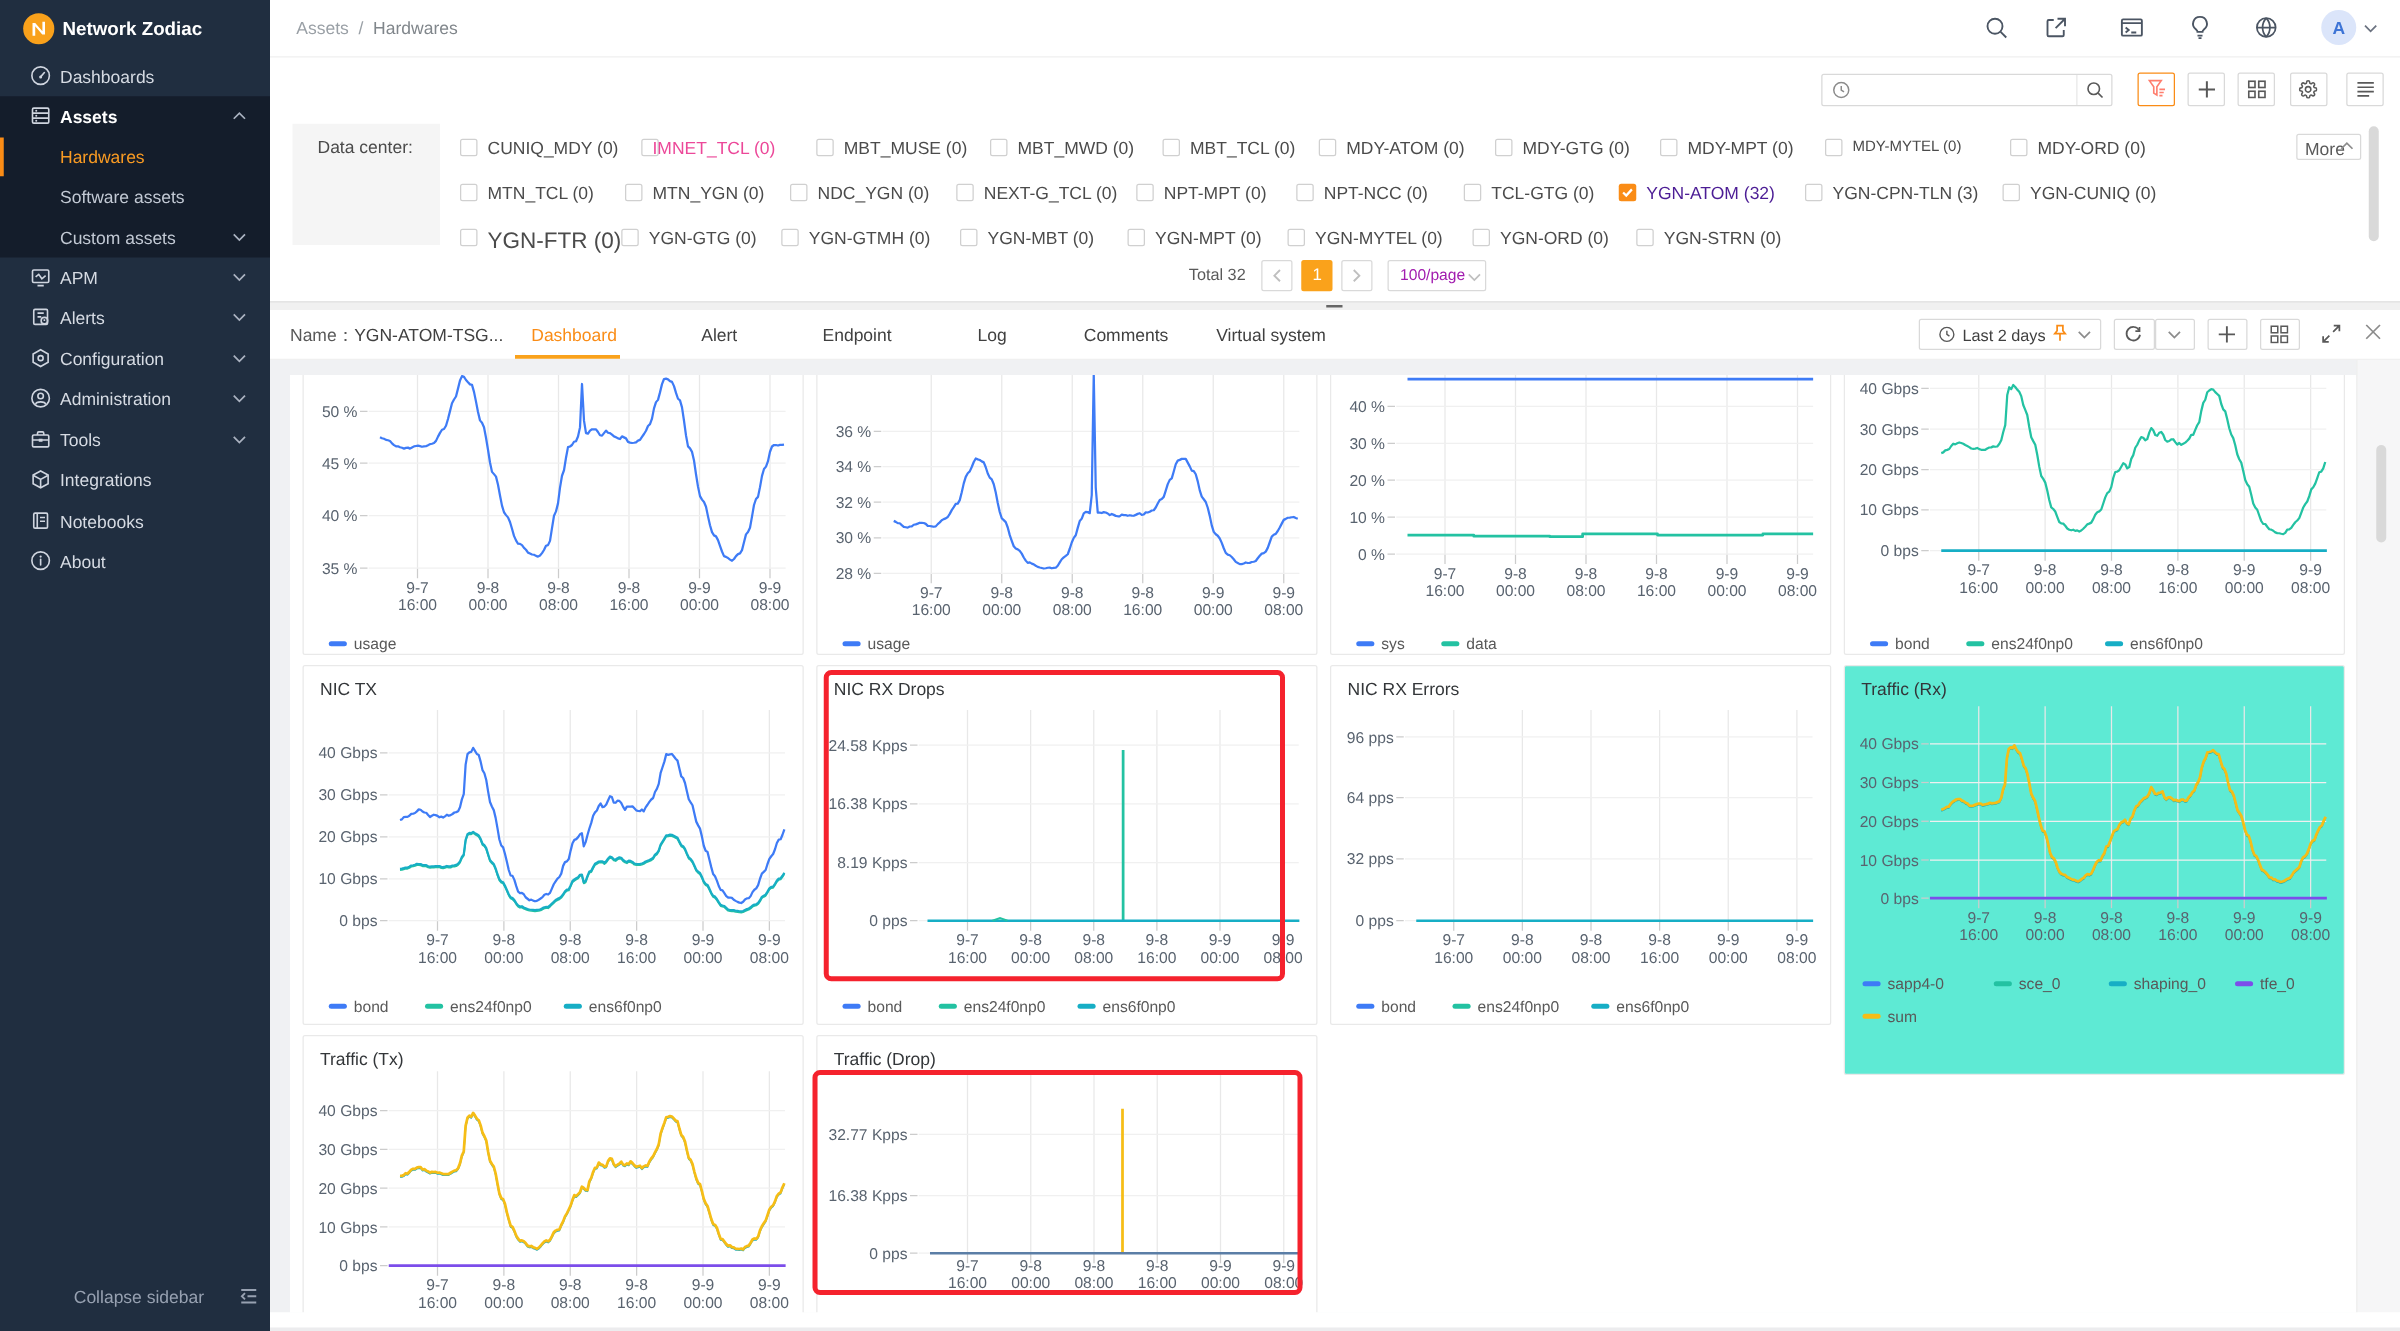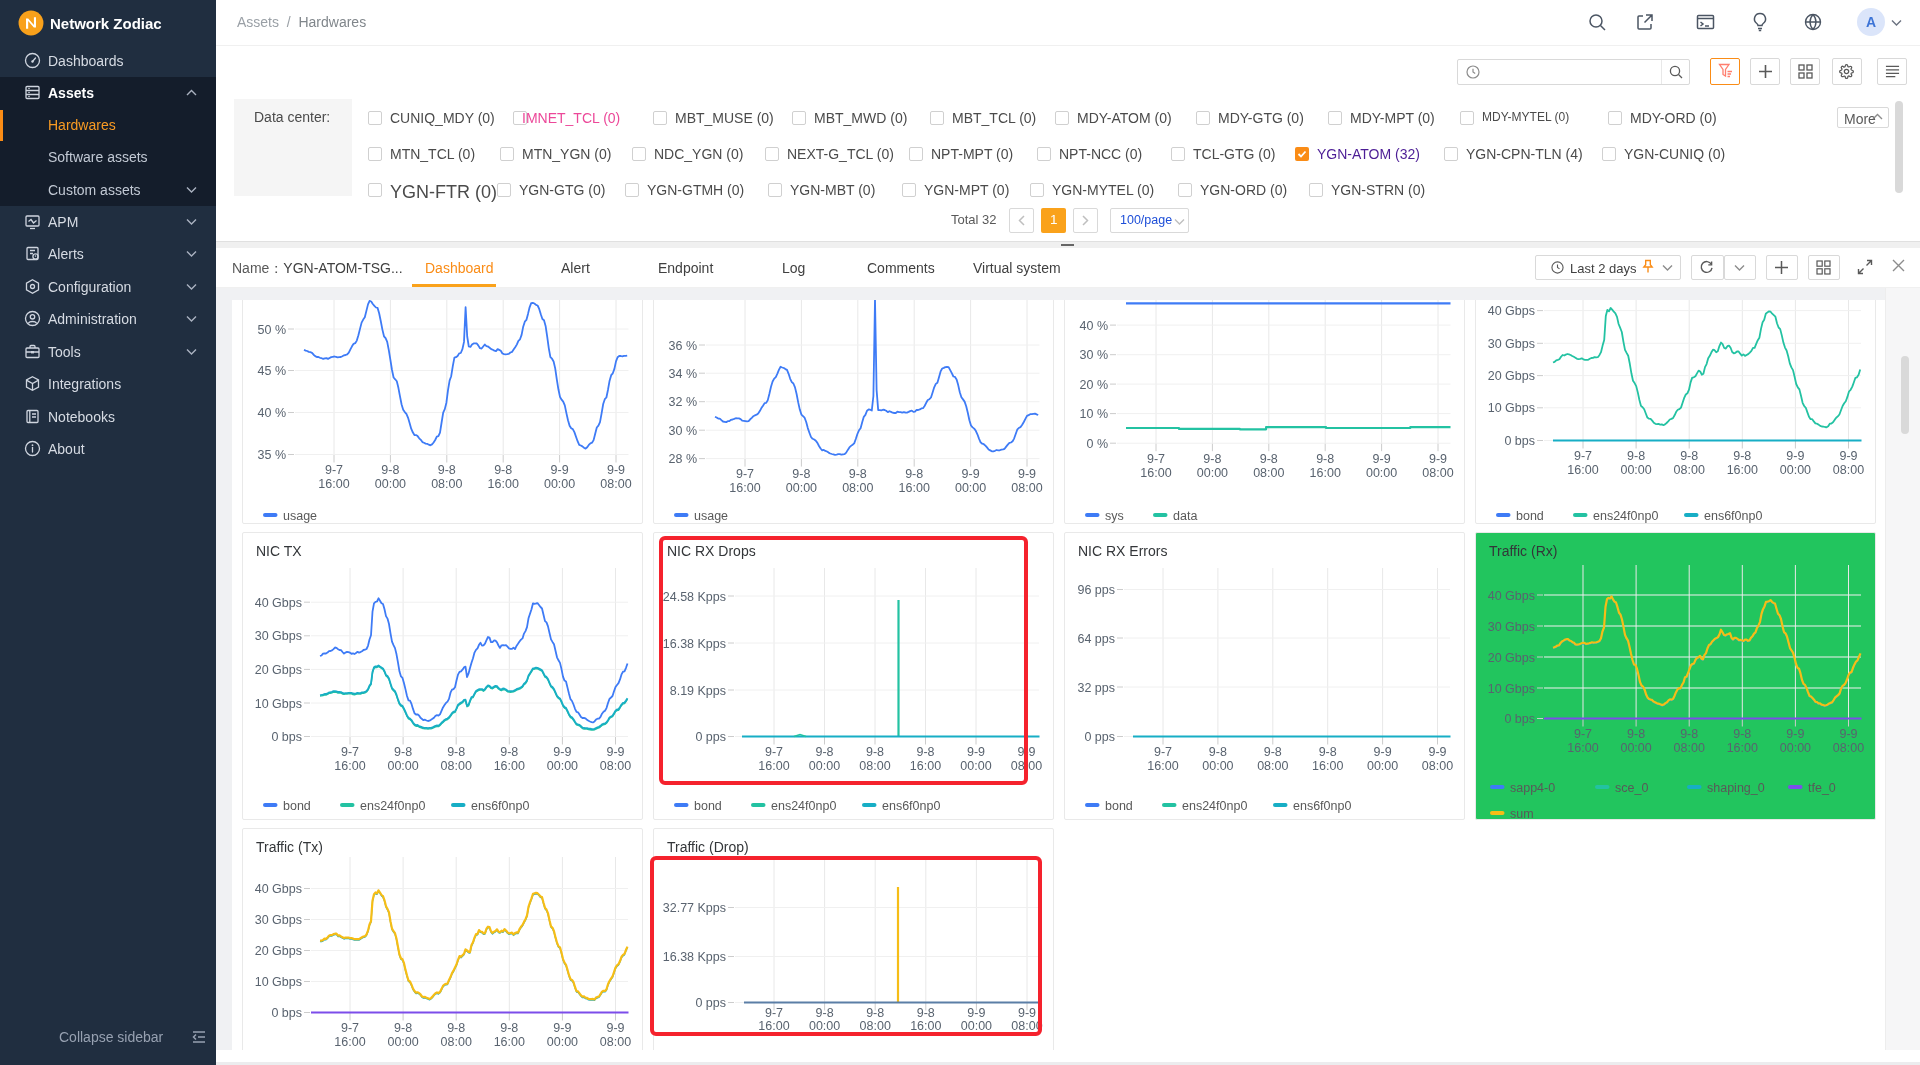--- a/index.html
+++ b/index.html
@@ -202,21 +202,21 @@
 <div class="abs" style="left:1037px;top:146.5px;width:14px;height:14px;background:#fff;border:1px solid #d0d0d0;border-radius:2px"></div>
 <div class="abs" style="left:1059px;top:145.5px;font-size:14px;color:#4b4b4b">NPT-NCC (0)</div>
 <div class="abs" style="left:1171px;top:146.5px;width:14px;height:14px;background:#fff;border:1px solid #d0d0d0;border-radius:2px"></div>
 <div class="abs" style="left:1193px;top:145.5px;font-size:14px;color:#4b4b4b">TCL-GTG (0)</div>
 <div class="abs" style="left:1295px;top:146.5px;width:14px;height:14px;background:#fa8c16;border-radius:2px"></div>
 <svg class="abs" style="left:1297px;top:148.5px" width="10" height="10" viewBox="0 0 10 10" fill="none" stroke="#fff" stroke-width="1.8">
     <path d="M1.5 5 L4 7.5 L8.5 2.5"></path>
   </svg>
 <div class="abs" style="left:1317px;top:145.5px;font-size:14px;color:#4c1d95">YGN-ATOM (32)</div>
 <div class="abs" style="left:1444px;top:146.5px;width:14px;height:14px;background:#fff;border:1px solid #d0d0d0;border-radius:2px"></div>
-<div class="abs" style="left:1466px;top:145.5px;font-size:14px;color:#4b4b4b">YGN-CPN-TLN (4)</div>
+<div class="abs" style="left:1466px;top:145.5px;font-size:14px;color:#4b4b4b">YGN-CPN-TLN (3)</div>
 <div class="abs" style="left:1602px;top:146.5px;width:14px;height:14px;background:#fff;border:1px solid #d0d0d0;border-radius:2px"></div>
 <div class="abs" style="left:1624px;top:145.5px;font-size:14px;color:#4b4b4b">YGN-CUNIQ (0)</div>
 <div class="abs" style="left:368px;top:182.5px;width:14px;height:14px;background:#fff;border:1px solid #d0d0d0;border-radius:2px"></div>
 <div class="abs" style="left:390px;top:181.5px;font-size:18px;color:#4b4b4b">YGN-FTR (0)</div>
 <div class="abs" style="left:497px;top:182.5px;width:14px;height:14px;background:#fff;border:1px solid #d0d0d0;border-radius:2px"></div>
 <div class="abs" style="left:519px;top:181.5px;font-size:14px;color:#4b4b4b">YGN-GTG (0)</div>
 <div class="abs" style="left:625px;top:182.5px;width:14px;height:14px;background:#fff;border:1px solid #d0d0d0;border-radius:2px"></div>
 <div class="abs" style="left:647px;top:181.5px;font-size:14px;color:#4b4b4b">YGN-GTMH (0)</div>
 <div class="abs" style="left:768px;top:182.5px;width:14px;height:14px;background:#fff;border:1px solid #d0d0d0;border-radius:2px"></div>
 <div class="abs" style="left:790px;top:181.5px;font-size:14px;color:#4b4b4b">YGN-MBT (0)</div>
@@ -238,21 +238,21 @@
 <svg class="abs" style="left:1018px;top:215px" width="7" height="11" viewBox="0 0 7 11" fill="none" stroke="#bfbfbf" stroke-width="1.5">
     <path d="M6 1 L1.5 5.5 L6 10"></path>
   </svg>
 <div class="abs" style="left:1041px;top:208px;width:25px;height:25px;background:#faa21b;border-radius:2px"></div>
 <div class="abs" style="left:1050px;top:212px;font-size:13.5px;color:#fff">1</div>
 <div class="abs" style="left:1073px;top:208px;width:25px;height:25px;border:1px solid #d9d9d9;border-radius:2px;background:#fff"></div>
 <svg class="abs" style="left:1082px;top:215px" width="7" height="11" viewBox="0 0 7 11" fill="none" stroke="#bfbfbf" stroke-width="1.5">
     <path d="M1 1 L5.5 5.5 L1 10"></path>
   </svg>
 <div class="abs" style="left:1110px;top:208px;width:79px;height:25px;border:1px solid #d9d9d9;border-radius:2px;background:#fff"></div>
-<div class="abs" style="left:1120px;top:213px;font-size:12.5px;color:#1d4ed8">100/page</div>
+<div class="abs" style="left:1120px;top:213px;font-size:12.5px;color:#a21caf">100/page</div>
 <svg class="abs" style="left:1174px;top:218px" width="11" height="8" viewBox="0 0 11 8" fill="none" stroke="#bfbfbf" stroke-width="1.4">
     <path d="M1 1.5 L5.5 6 L10 1.5"></path>
   </svg>
 <div class="abs" style="left:216px;top:241px;width:1704px;height:7px;background:#f0f0f0;border-top:1px solid #e0e0e0"></div>
 <div class="abs" style="left:1061px;top:244px;width:13px;height:2px;background:#666"></div>
 <div class="abs" style="left:216px;top:248px;width:1704px;height:40px;background:#fff;border-bottom:1px solid #f0f0f0"></div>
 <div class="abs" style="left:232px;top:260px;font-size:14px;color:#595959">Name<span style="font-family:'Liberation Sans'">：</span><span style="color:#404040">YGN-ATOM-TSG...</span></div>
 <div class="abs" style="left:425px;top:260px;font-size:14px;color:#fa8c16">Dashboard</div>
 <div class="abs" style="left:561px;top:260px;font-size:14px;color:#404040">Alert</div>
 <div class="abs" style="left:658px;top:260px;font-size:14px;color:#404040">Endpoint</div>
@@ -652,21 +652,21 @@
           <path d="M68 203.5 L385.5 203.5" fill="none" stroke="#17aec5" stroke-width="2.0"></path>
           <rect x="20.0" y="270.0" width="14.5" height="4" rx="2" fill="#3e7bf6"></rect>
           <text x="40.0" y="276.5" font-size="12.5" fill="#595959">bond</text>
           <rect x="97.0" y="270.0" width="14.5" height="4" rx="2" fill="#23c2a2"></rect>
           <text x="117.0" y="276.5" font-size="12.5" fill="#595959">ens24f0np0</text>
           <rect x="208.0" y="270.0" width="14.5" height="4" rx="2" fill="#17aec5"></rect>
           <text x="228.0" y="276.5" font-size="12.5" fill="#595959">ens6f0np0</text>
         </g>
       </svg>
     </div>
-    <div class="abs" style="left:1243px;top:232px;width:401px;height:288px;background:#22c55e;border:1px solid #e9e9e9;border-radius:2px">
+    <div class="abs" style="left:1243px;top:232px;width:401px;height:328px;background:#5eead4;border:1px solid #e9e9e9;border-radius:2px">
       <svg width="401" height="288" viewBox="0 0 401 288" style="position:absolute;left:0;top:0">
         <g font-family="Liberation Sans, sans-serif">
           <text x="13" y="23" font-size="14" fill="#333639">Traffic (Rx)</text>
           <line x1="107.0" y1="32.0" x2="107.0" y2="185.5" stroke="#e8e8e8" stroke-width="1"></line>
           <line x1="107.0" y1="185.5" x2="107.0" y2="193.5" stroke="#ccc" stroke-width="1"></line>
           <text x="107.0" y="205.3" font-size="12.5" fill="#59636f" text-anchor="middle">9-7</text>
           <text x="107.0" y="219.3" font-size="12.5" fill="#59636f" text-anchor="middle">16:00</text>
           <line x1="160.1" y1="32.0" x2="160.1" y2="185.5" stroke="#e8e8e8" stroke-width="1"></line>
           <line x1="160.1" y1="185.5" x2="160.1" y2="193.5" stroke="#ccc" stroke-width="1"></line>
           <text x="160.1" y="205.3" font-size="12.5" fill="#59636f" text-anchor="middle">9-8</text>

